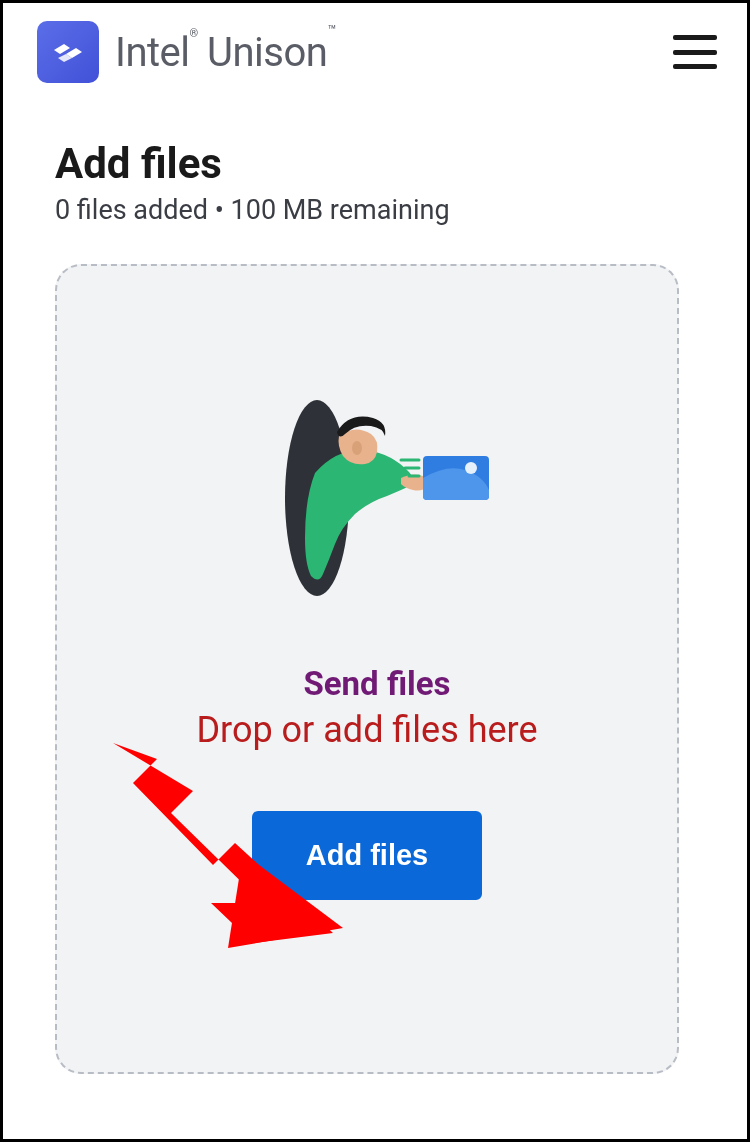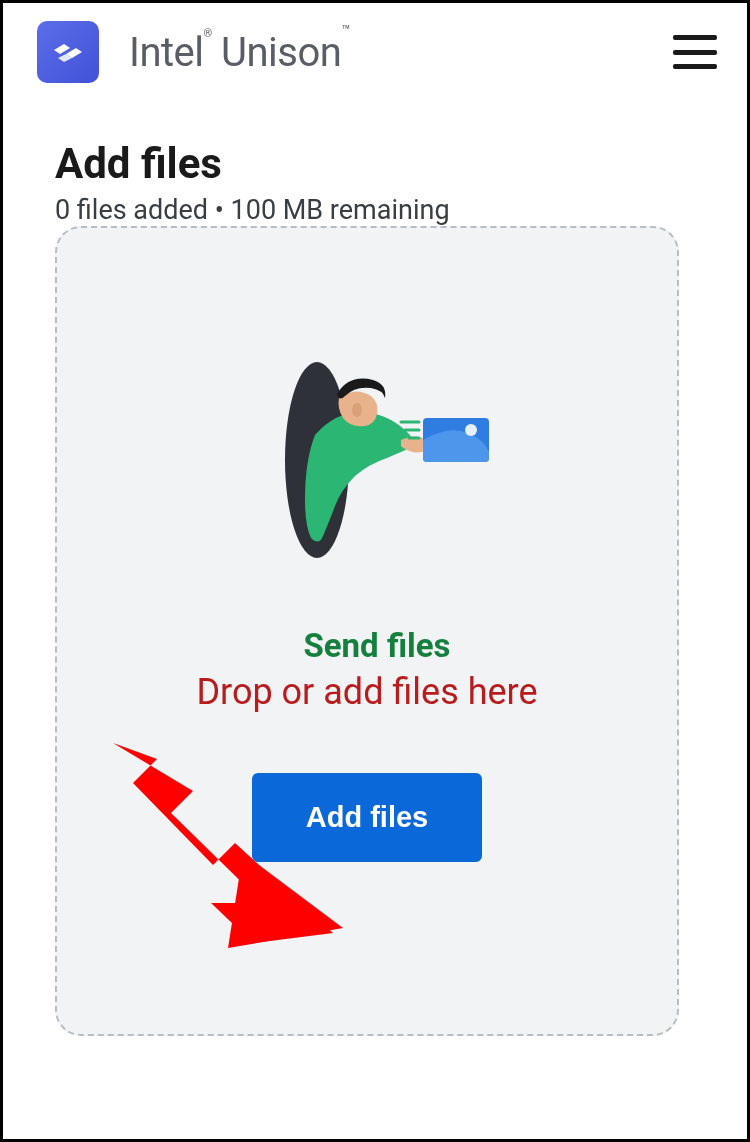--- a/index.html
+++ b/index.html
@@ -18,21 +18,21 @@
     }
     .header {
       display: flex;
       align-items: center;
       justify-content: space-between;
       padding: 18px 30px 18px 34px;
     }
     .brand {
       display: flex;
       align-items: center;
-      gap: 30px;
+      gap: 16px;
     }
     .logo-box {
       width: 62px;
       height: 62px;
       background: linear-gradient(135deg, #5b6ee8 0%, #4251d8 100%);
       border-radius: 10px;
       display: flex;
       align-items: center;
       justify-content: center;
       position: relative;
@@ -77,20 +77,21 @@
     .page-title {
       font-size: 42px;
       font-weight: 700;
       color: #1a1a1a;
       margin-bottom: 6px;
     }
     .page-subtitle {
       font-size: 27px;
       color: #3a3d44;
       font-weight: 400;
+      margin-bottom: 38px;
     }
     .dropzone {
       border: 2px dashed #b8bcc4;
       border-radius: 26px;
       background: #f2f3f5;
       height: 810px;
       display: flex;
       flex-direction: column;
       align-items: center;
       padding-top: 112px;
@@ -98,21 +99,21 @@
     }
     .illustration {
       width: 260px;
       height: 240px;
       position: relative;
       margin-bottom: 46px;
     }
     .send-title {
       font-size: 33px;
       font-weight: 700;
-      color: #15803d;
+      color: #701a75;
       margin-bottom: 6px;
       margin-left: 20px;
     }
     .send-sub {
       font-size: 36px;
       color: #b91c1c;
       font-weight: 400;
       margin-bottom: 60px;
     }
     .add-btn {

